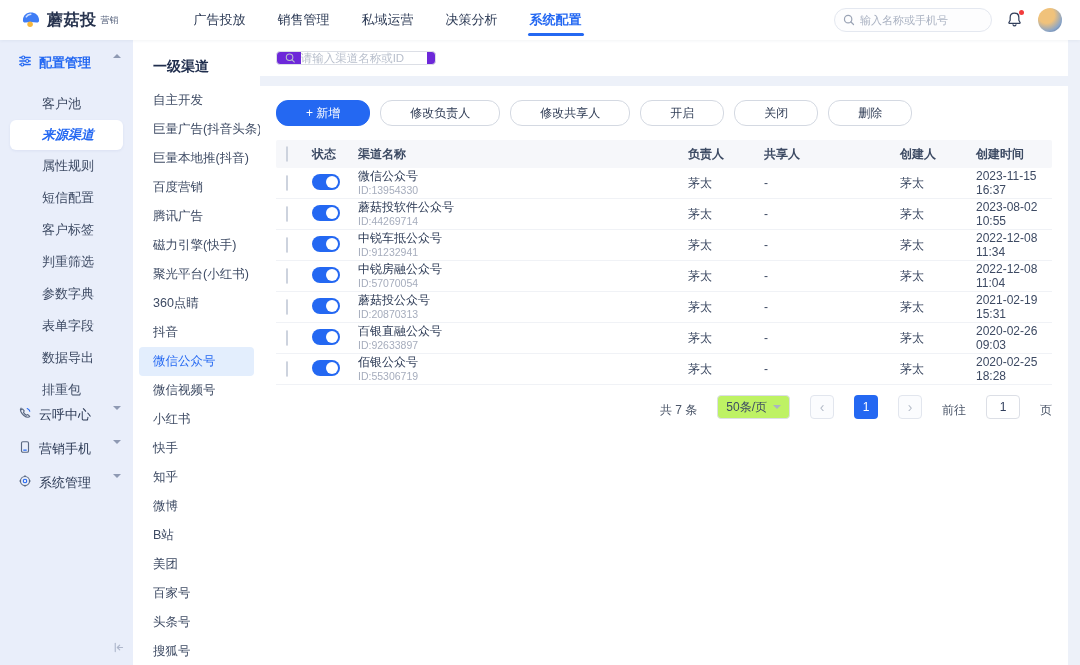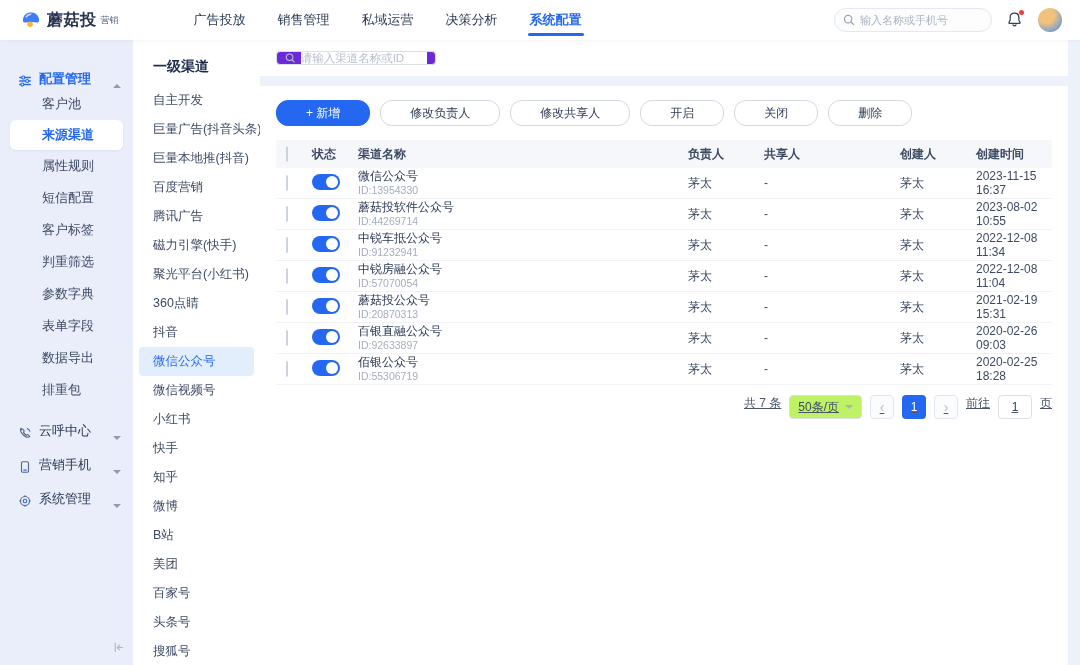--- a/index.html
+++ b/index.html
@@ -22,28 +22,28 @@
   .topbar-search input::placeholder { color:#aab2c2; }
   .bell { position:relative; width:18px; height:18px; cursor:pointer; }
   .bell .dot { position:absolute; top:-1px; right:0; width:5px; height:5px; border-radius:50%; background:#f23c3c; }
   .avatar { width:24px; height:24px; border-radius:50%; background:radial-gradient(circle at 35% 30%, #f0c27b 0 35%, #8aa5c8 70%, #41597e); cursor:pointer; }
 
   
   .page-body { display:flex; height:625px; }
 
   
   .sidebar { width:133px; background:#e9eefa; padding-top:14px; position:relative; flex:none; }
-  .side-group { display:flex; align-items:flex-end; height:34px; padding:0 12px 0 18px; font-size:13px; color:#2c3a55; cursor:pointer; }
+  .side-group { display:flex; align-items:flex-start; height:34px; padding:0 12px 0 18px; font-size:13px; color:#2c3a55; cursor:pointer; }
   .side-group .glabel { margin-left:7px; }
   .side-group.active-group { color:#2468f2; font-weight:bold; }
   .chev { margin-left:auto; width:0; height:0; border-left:4px solid transparent; border-right:4px solid transparent; }
   .chev.up { border-bottom:4px solid #8f9ab3; }
   .chev.down { border-top:4px solid #8f9ab3; }
   .side-item { height:32px; display:flex; align-items:center; padding-left:42px; font-size:13px; color:#3d4a63; cursor:pointer; }
-  .side-item.active { background:#fff; border-radius:6px; margin:0 10px; padding-left:32px; color:#2468f2; font-weight:bold; height:30px; box-shadow:0 1px 3px rgba(50,80,150,.08); }
+  .side-item.active { background:#fff; border-radius:6px; margin:0 10px; padding-left:32px; color:#2468f2; font-weight:bold; height:30px; box-shadow:0 1px 3px rgba(50,80,150,.08);font-style:italic; }
   .collapse-btn { position:absolute; bottom:8px; right:8px; cursor:pointer; opacity:.65; }
 
   
   .channel-panel { width:127px; background:#fff; flex:none; padding-top:18px; overflow:hidden; }
   .channel-title { font-size:14px; font-weight:bold; color:#1f2d4d; padding-left:20px; margin-bottom:10px; }
   .channel-item { height:29px; display:flex; align-items:center; padding-left:20px; font-size:12.5px; color:#3d4a63; cursor:pointer; white-space:nowrap; }
   .channel-item.active { background:#e3eefd; color:#2468f2; border-radius:4px; margin:0 6px; padding-left:14px; }
 
   
   .main { flex:1; display:flex; flex-direction:column; padding-right:12px; min-width:0; }
@@ -63,21 +63,21 @@
   .tr { height:31px; border-bottom:1px solid #f0f2f6; }
   .cb { width:13px; height:13px; border:1px solid #cdd3de; border-radius:2px; background:#fff; margin-left:10px; cursor:pointer; }
   .toggle { width:28px; height:16px; border-radius:9px; background:#2468f2; position:relative; display:inline-block; cursor:pointer; margin-left:2px; }
   .toggle::after { content:''; position:absolute; right:2px; top:2px; width:12px; height:12px; border-radius:50%; background:#fff; }
   .name-cell { display:flex; flex-direction:column; justify-content:center; line-height:1.25; }
   .nm { color:#2c3a55; font-size:12px; }
   .idline { color:#a6adbd; font-size:10.5px; }
   .td { color:#3d4a63; }
   .th-status { padding-left:2px; }
 
-  .pagination { display:flex; align-items:flex-start; justify-content:flex-end; gap:8px; margin:10px 0 12px; font-size:12px; color:#4a5568;text-decoration:underline; }
+  .pagination { display:flex; align-items:flex-end; justify-content:flex-end; gap:20px; margin:10px 0 12px; font-size:12px; color:#4a5568; }
   .page-size { display:flex; align-items:center; gap:6px; height:24px; border:1px solid #dcdfe6; border-radius:4px; padding:0 8px; background:#bef264; cursor:pointer; color:#3d4a63; }
   .caret-down { width:0; height:0; border-left:4px solid transparent; border-right:4px solid transparent; border-top:4px solid #aab2c2; }
   .pg-btn { width:24px; height:24px; border:1px solid #e2e6ee; border-radius:4px; background:#fbfcfe; color:#b6bdc9; display:flex; align-items:center; justify-content:center; font-size:14px; cursor:pointer; }
   .pg-num { width:24px; height:24px; border-radius:4px; background:#2468f2; color:#fff; display:flex; align-items:center; justify-content:center; cursor:pointer; }
   .goto-input { width:34px; height:24px; border:1px solid #dcdfe6; border-radius:4px; text-align:center; font-size:12px; color:#303e5c; outline:none; }
 </style>
 </head>
 <body>
 
 <header class="topbar">

